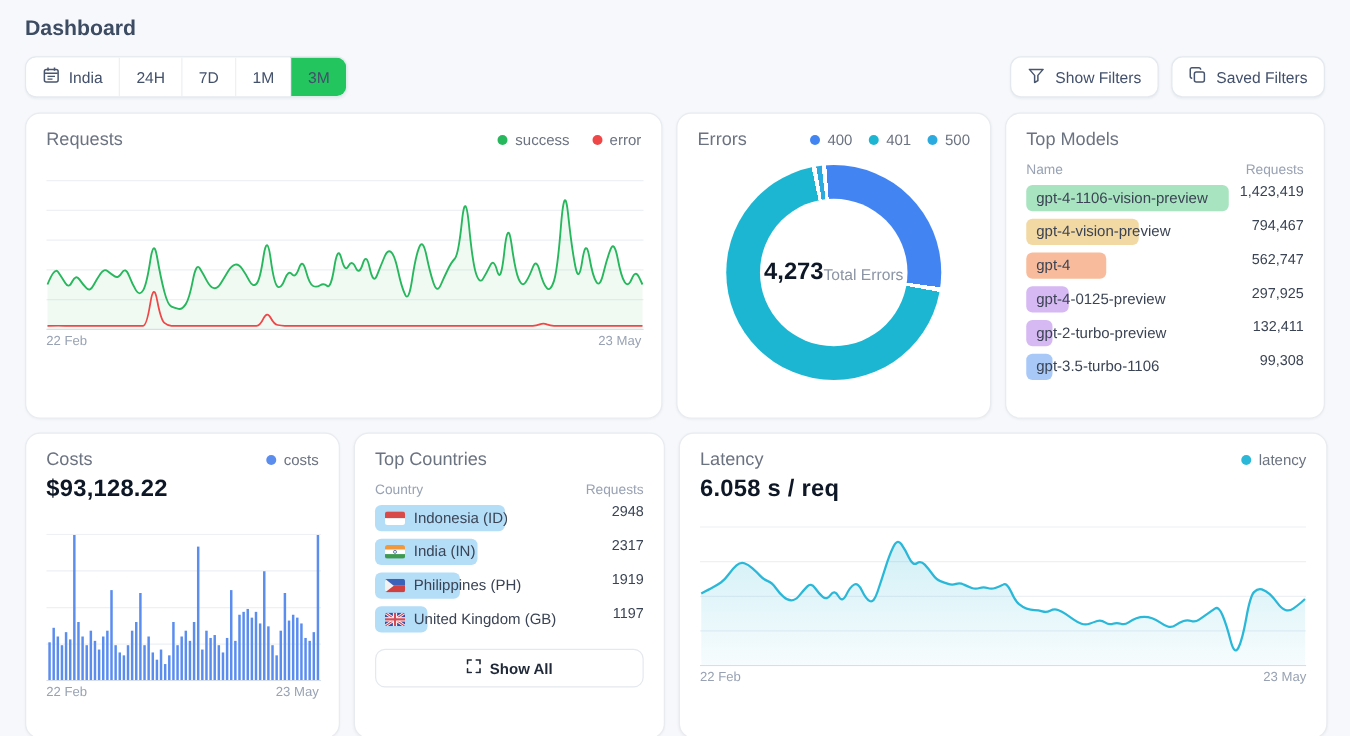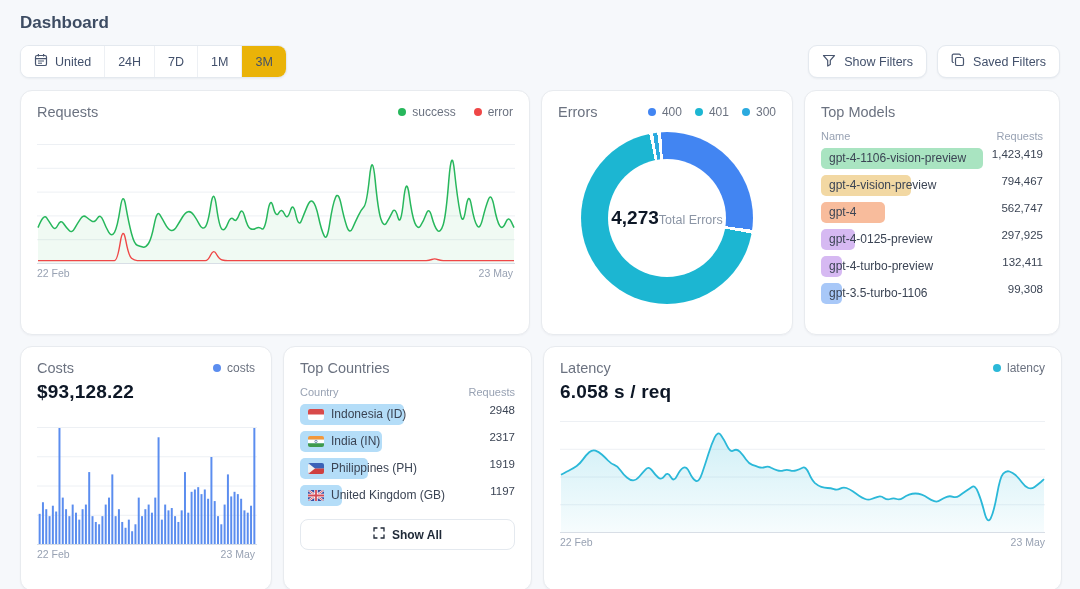--- a/index.html
+++ b/index.html
@@ -3,21 +3,21 @@
 <meta charset="utf-8">
 <style>
   html,body{margin:0;padding:0;}
   body{width:1080px;height:589px;background:#f6f8fb;font-family:"Liberation Sans",sans-serif;color:#334155;overflow:hidden;}
   .wrap{padding:5px 20px 20px;}
   .page-title{font-size:17px;font-weight:700;color:#3d4c63;margin:8px 0 0;}
   .toolbar{display:flex;justify-content:space-between;align-items:center;margin-top:12px;}
   .seg{display:inline-flex;background:#fff;border:1px solid #e4e9ef;border-radius:9px;box-shadow:0 1px 2px rgba(20,30,50,.05);overflow:hidden;}
   .seg-item{display:flex;align-items:center;gap:7px;padding:7px 13px;font-size:12.5px;color:#42506b;cursor:pointer;border-left:1px solid #edf0f4;background:#fff;}
   .seg-item:first-child{border-left:none;}
-  .seg-item.active{background:#eab308;text-align:right;}
+  .seg-item.active{background:#22c55e;text-align:right;}
   .filters{display:flex;gap:10px;}
   .btn{display:flex;align-items:center;gap:8px;background:#fff;border:1px solid #e4e9ef;border-radius:9px;padding:7px 13px;font-size:12.5px;color:#42506b;box-shadow:0 1px 2px rgba(20,30,50,.05);cursor:pointer;}
   .grid1{display:grid;grid-template-columns:510px 252px 1fr;gap:11px;margin-top:12px;}
   .grid2{display:grid;grid-template-columns:252px 249px 1fr;gap:11px;margin-top:11px;}
   .card{background:#fff;border:1px solid #e8ebef;border-radius:12px;padding:13px 16px;box-shadow:0 1px 2px rgba(20,30,50,.04);height:245px;box-sizing:border-box;}
   .card-head{display:flex;justify-content:space-between;align-items:center;}
   .card-title{font-size:14.5px;color:#6b7280;}
   .legend{display:flex;gap:18px;align-items:center;}
   .legend.tight{gap:13px;}
   .legend-item{display:flex;gap:6px;align-items:center;font-size:12px;color:#6b7280;}
@@ -53,21 +53,21 @@
         <span>
           <svg width="14" height="14" viewBox="0 0 14 14" fill="none" stroke="#49566f" stroke-width="1.2">
             <rect x="1.5" y="2.5" width="11" height="10" rx="1.6"></rect>
             <line x1="4.4" y1="1" x2="4.4" y2="3.6"></line>
               <line x1="9.6" y1="1" x2="9.6" y2="3.6"></line>
             <line x1="1.8" y1="5.6" x2="12.2" y2="5.6"></line>
             <line x1="4" y1="8" x2="10" y2="8" stroke-width="1"></line>
               <line x1="4" y1="10.2" x2="8" y2="10.2" stroke-width="1"></line>
           </svg>
         </span>
-        <span>United</span>
+        <span>India</span>
       </div>
       <div class="seg-item">
           <span>24H</span>
         </div>
       <div class="seg-item">
           <span>7D</span>
         </div>
       <div class="seg-item">
           <span>1M</span>
         </div>
@@ -136,21 +136,21 @@
           <span class="legend-item">
             <span class="dot" style="background: rgb(66, 133, 242);"></span>
             <span>400</span>
           </span>
           <span class="legend-item">
             <span class="dot" style="background: rgb(28, 182, 210);"></span>
             <span>401</span>
           </span>
           <span class="legend-item">
             <span class="dot" style="background: rgb(43, 170, 223);"></span>
-            <span>300</span>
+            <span>500</span>
           </span>
         </div>
       </div>
       <div class="donut-wrap">
         <div class="donut" id="errors-donut" style="background: conic-gradient(from -4deg, rgb(66, 133, 242) 0deg, rgb(66, 133, 242) 101.9deg, rgb(255, 255, 255) 101.9deg, rgb(255, 255, 255) 104.4deg, rgb(28, 182, 210) 104.4deg, rgb(28, 182, 210) 352.1deg, rgb(255, 255, 255) 352.1deg, rgb(255, 255, 255) 354.6deg, rgb(43, 170, 223) 354.6deg, rgb(43, 170, 223) 357.5deg, rgb(255, 255, 255) 357.5deg, rgb(255, 255, 255) 360deg);">
           <div class="donut-hole">
             <span class="donut-value">4,273</span>
             <span class="donut-label">Total Errors</span>
           </div>
         </div>
@@ -190,21 +190,21 @@
           <div class="mrow">
             <div class="mtrack">
               <div class="mbar" style="width:20.9%;background:#d6b9f2"></div>
               <span class="mname">gpt-4-0125-preview</span>
             </div>
             <span class="mval">297,925</span>
           </div>
           <div class="mrow">
             <div class="mtrack">
               <div class="mbar" style="width:13.0%;background:#d6b9f2"></div>
-              <span class="mname">gpt-4-turbo-preview</span>
+              <span class="mname">gpt-2-turbo-preview</span>
             </div>
             <span class="mval">132,411</span>
           </div>
           <div class="mrow">
             <div class="mtrack">
               <div class="mbar" style="width:13.0%;background:#a8c8f8"></div>
               <span class="mname">gpt-3.5-turbo-1106</span>
             </div>
             <span class="mval">99,308</span>
           </div>

